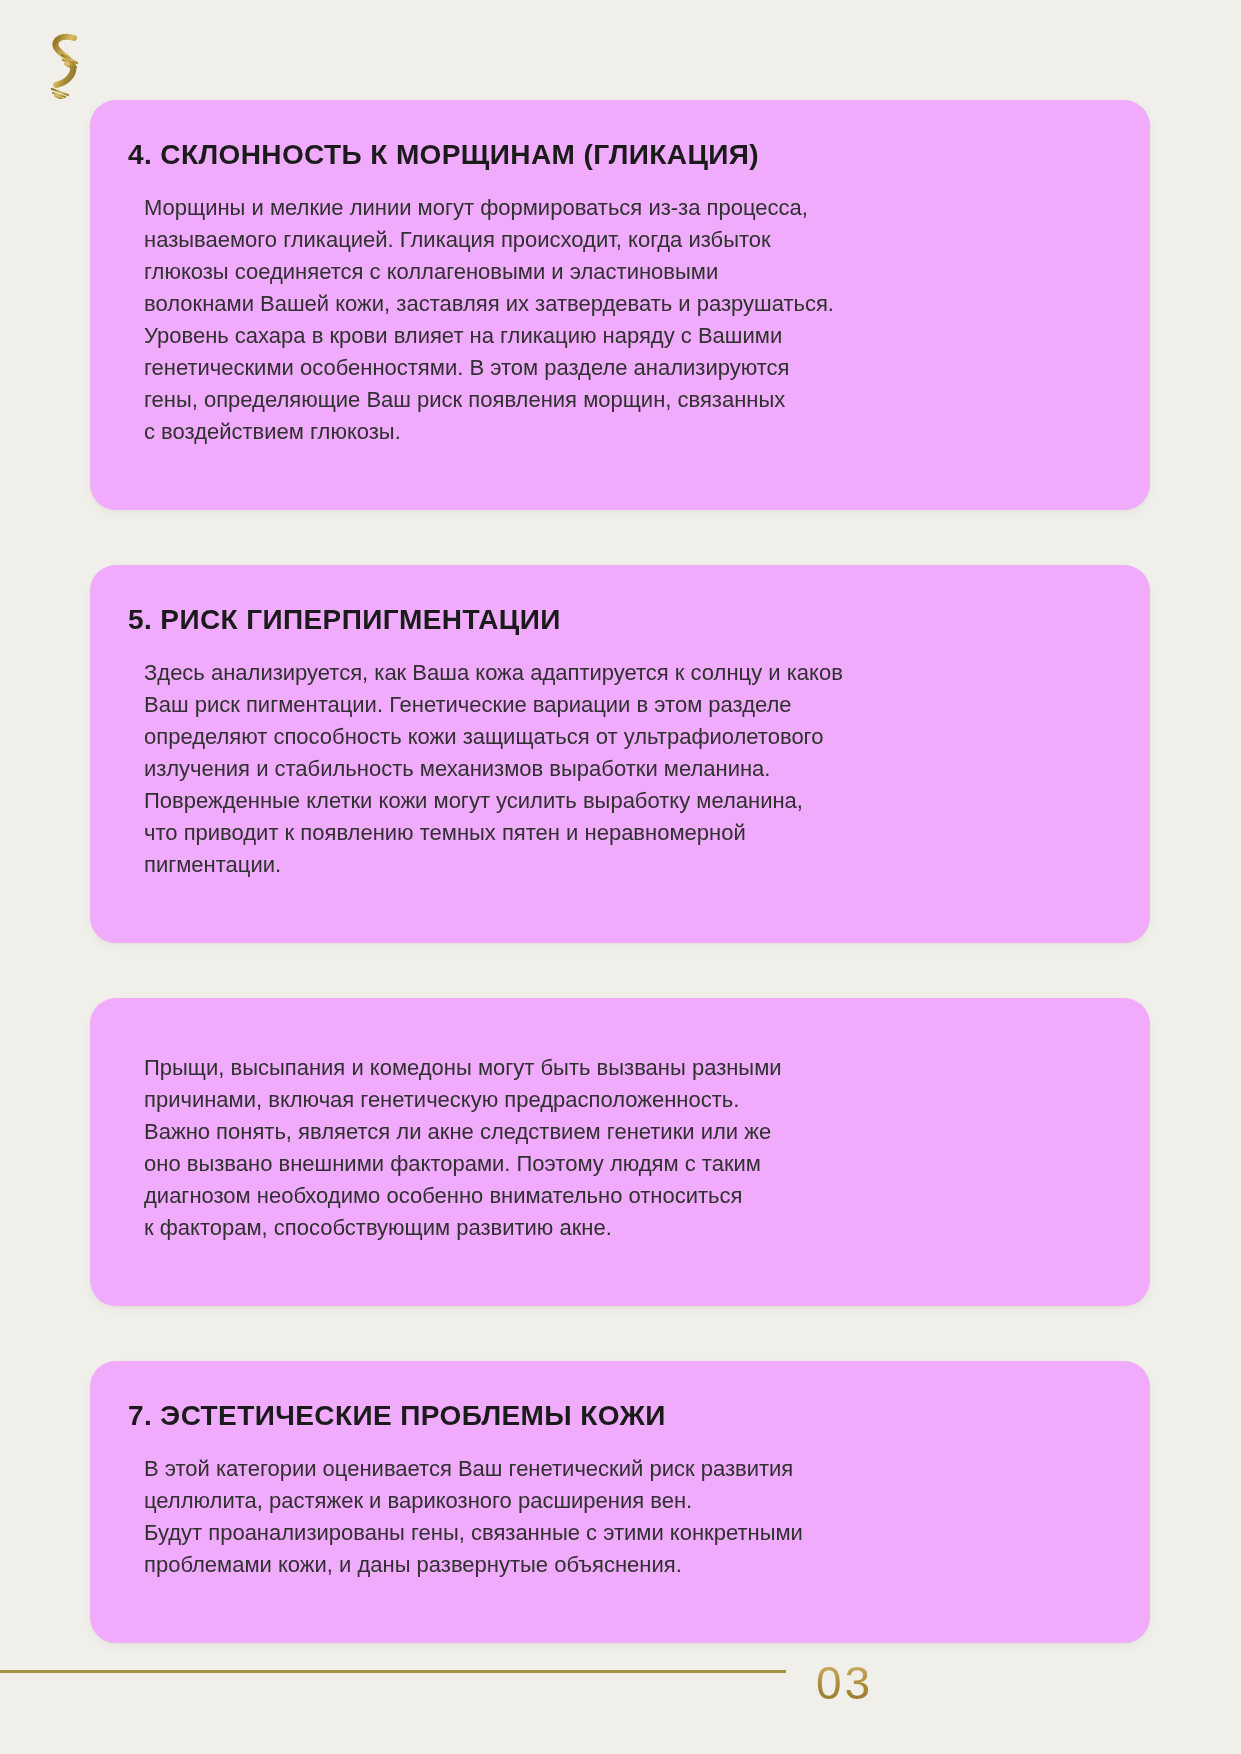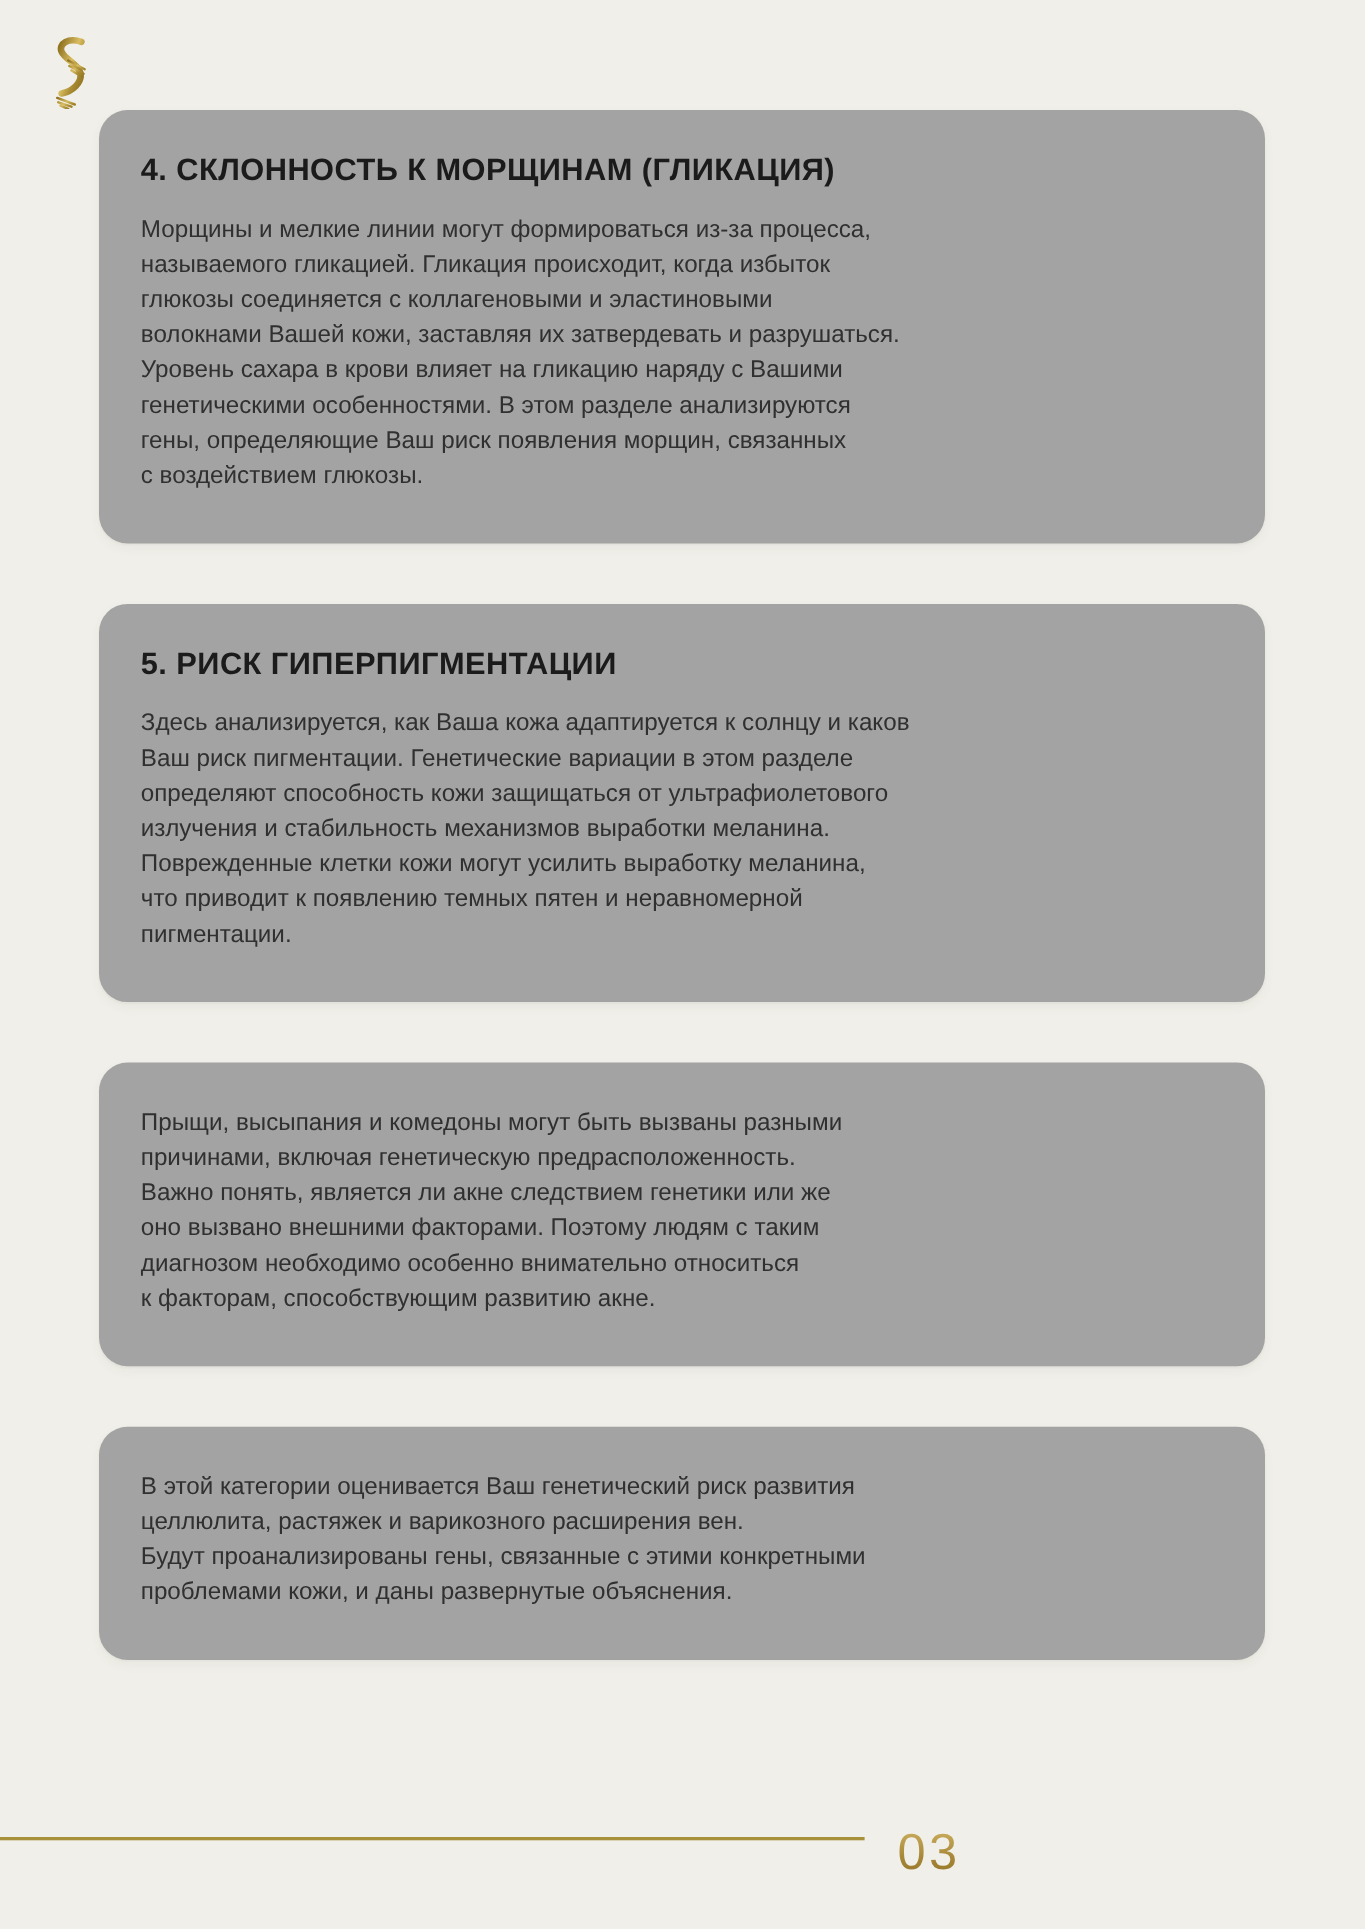--- a/index.html
+++ b/index.html
@@ -26,39 +26,39 @@
   }
   .content {
     position: absolute;
     top: 0;
     left: 0;
     width: 1241px;
   }
   .card {
     width: 1060px;
     margin: 0 0 55px 90px;
-    background: #a3a3a3;
+    background: #f0abfc;
     border-radius: 26px;
     box-shadow: 0 4px 10px rgba(80, 75, 50, 0.05), 0 1px 2px rgba(80, 75, 50, 0.04);
     padding: 38px 92px 46px 38px;
     box-sizing: border-box;
   }
   .card:first-child {
     margin-top: 100px;
   }
   .card h2 {
     margin: 0 0 20px 0;
     font-size: 28px;
     line-height: 34px;
     font-weight: 700;
     letter-spacing: 0.4px;
     color: #1b1b1b;
   }
   .card p {
-    margin: 0;
+    margin: 16px;
     font-size: 22px;
     line-height: 32px;
     color: #303030;
     white-space: pre-line;
   }
   .footer-rule {
     position: absolute;
     left: 0;
     top: 1670px;
     width: 786px;
@@ -131,20 +131,21 @@
     <article class="card">
       <p>Прыщи, высыпания и комедоны могут быть вызваны разными
 причинами, включая генетическую предрасположенность.
 Важно понять, является ли акне следствием генетики или же
 оно вызвано внешними факторами. Поэтому людям с таким
 диагнозом необходимо особенно внимательно относиться
 к факторам, способствующим развитию акне.</p>
     </article>
 
     <article class="card">
+      <h2>7. ЭСТЕТИЧЕСКИЕ ПРОБЛЕМЫ КОЖИ</h2>
       <p>В этой категории оценивается Ваш генетический риск развития
 целлюлита, растяжек и варикозного расширения вен.
 Будут проанализированы гены, связанные с этими конкретными
 проблемами кожи, и даны развернутые объяснения.</p>
     </article>
 
   </div>
 
   <div class="footer-rule"></div>
   <div class="page-number">03</div>

